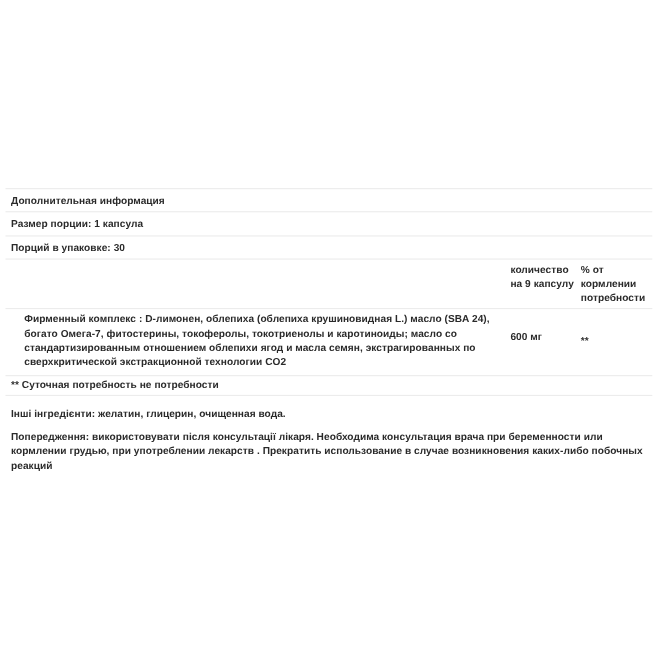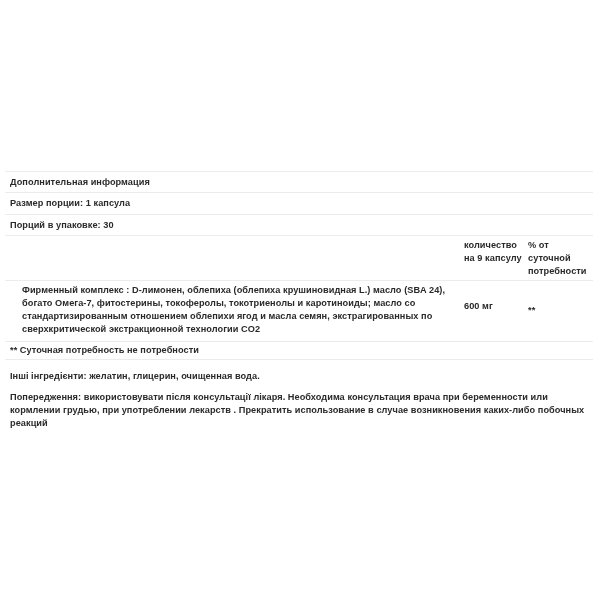--- a/index.html
+++ b/index.html
@@ -61,21 +61,21 @@
 
   <div class="txt" style="top:197px;">Размер порции: 1 капсула</div>
 
   <div class="hline" style="top:214px;"></div>
 
   <div class="txt" style="top:219px;">Порций в упаковке: 30</div>
 
   <div class="hline" style="top:235px;"></div>
 
   <div class="col-amount" style="top:239px;">количество на 9 капсулу</div>
-  <div class="col-dv" style="top:239px;">% от суточной потребности</div>
+  <div class="col-dv" style="top:239px;">% от кормлении потребности</div>
 
   <div class="hline" style="top:280px;"></div>
 
   <div>
     <div class="txt multi" style="top:284px; width:440px;margin-left:12px;">Фирменный комплекс : D-лимонен, облепиха (облепиха крушиновидная L.) масло (SBA 24), богато Омега-7, фитостерины, токоферолы, токотриенолы и каротиноиды; масло со стандартизированным отношением облепихи ягод и масла семян, экстрагированных по сверхкритической экстракционной технологии CO2</div>
     <div class="col-amount" style="top:300px;">600 мг</div>
     <div class="col-dv" style="top:304px;">**</div>
   </div>
 
   <div class="hline" style="top:341px;"></div>

